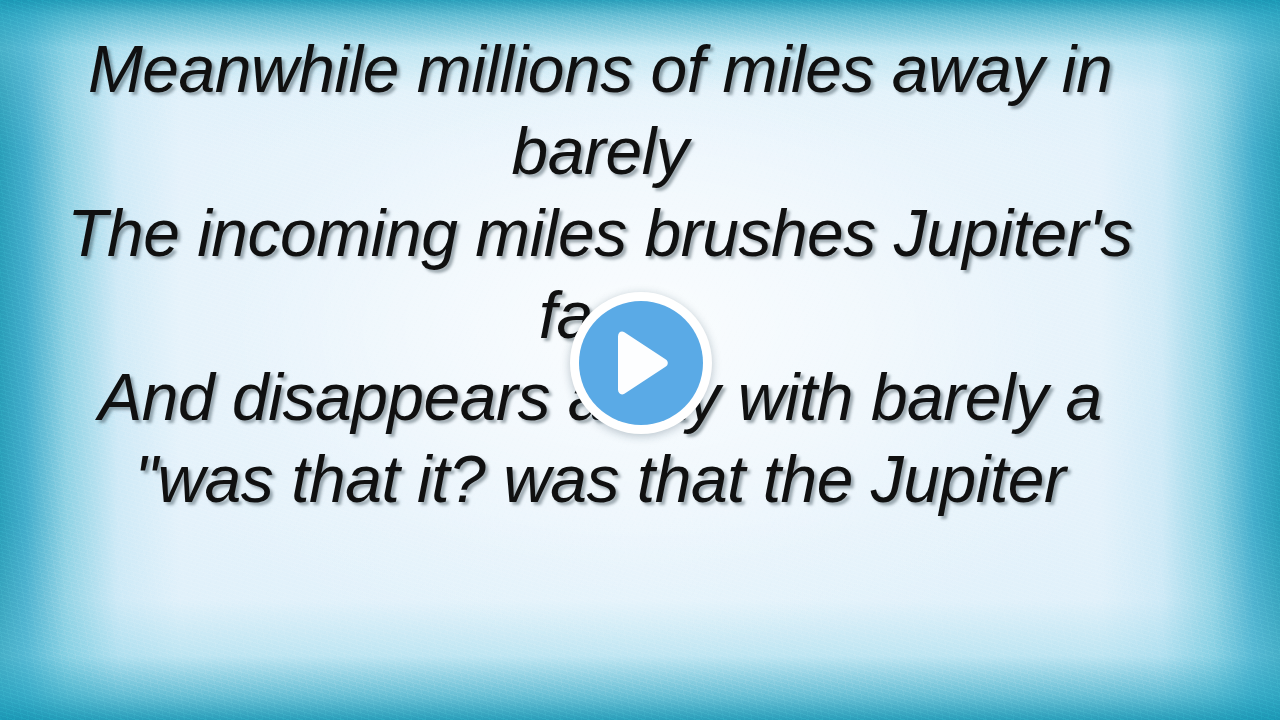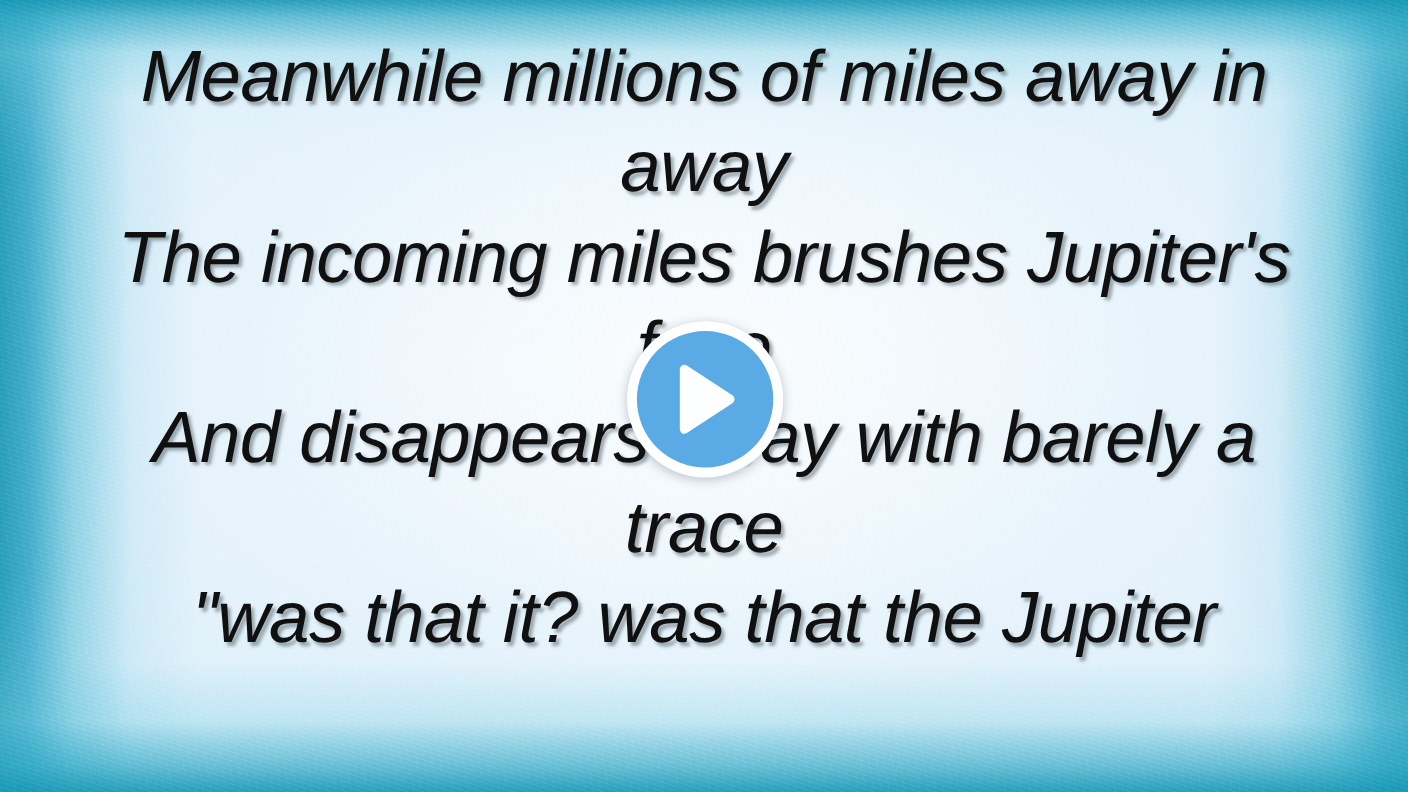--- a/index.html
+++ b/index.html
@@ -76,21 +76,21 @@
 
   
   #lyrics {
     position: absolute;
     left: 0;
     top: 0;
     width: 1280px;
     height: 720px;
     display: flex;
     flex-direction: column;
-    align-items: center;
+    align-items: flex-start;
     padding-top: 28px;
     box-sizing: border-box;
     border-radius: 22px;
   }
   .lyric-line {
     width: 1200px;
     text-align: center;
     font-style: italic;
     font-weight: 400;
     font-size: 66px;
@@ -140,25 +140,24 @@
 <div id="stage">
 
   <div id="bg-base"></div>
   <div id="bg-vignette-h"></div>
   <div id="bg-vignette-v"></div>
   <div id="bg-glow"></div>
   <div id="bg-texture"></div>
 
   <div id="lyrics">
     <div class="lyric-line">Meanwhile millions of miles away in</div>
-    <div class="lyric-line">away</div>
+    <div class="lyric-line">barely</div>
     <div class="lyric-line">The incoming miles brushes Jupiter's</div>
     <div class="lyric-line">face</div>
     <div class="lyric-line">And disappears away with barely a</div>
-    <div class="lyric-line">trace</div>
     <div class="lyric-line blank"></div>
     <div class="lyric-line">"was that it? was that the Jupiter</div>
   </div>
 
   <div id="play-button">
     <div id="play-disc">
       <svg id="play-triangle" width="66" height="68" viewBox="0 0 66 68" aria-hidden="true">
         <path d="M10 7.5 C10 3.6 13.2 1.4 16.4 3.3 L57.5 30.2 C60.6 32.1 60.6 35.9 57.5 37.8 L16.4 64.7 C13.2 66.6 10 64.4 10 60.5 Z" fill="#fdfeff"></path>
       </svg>
     </div>

